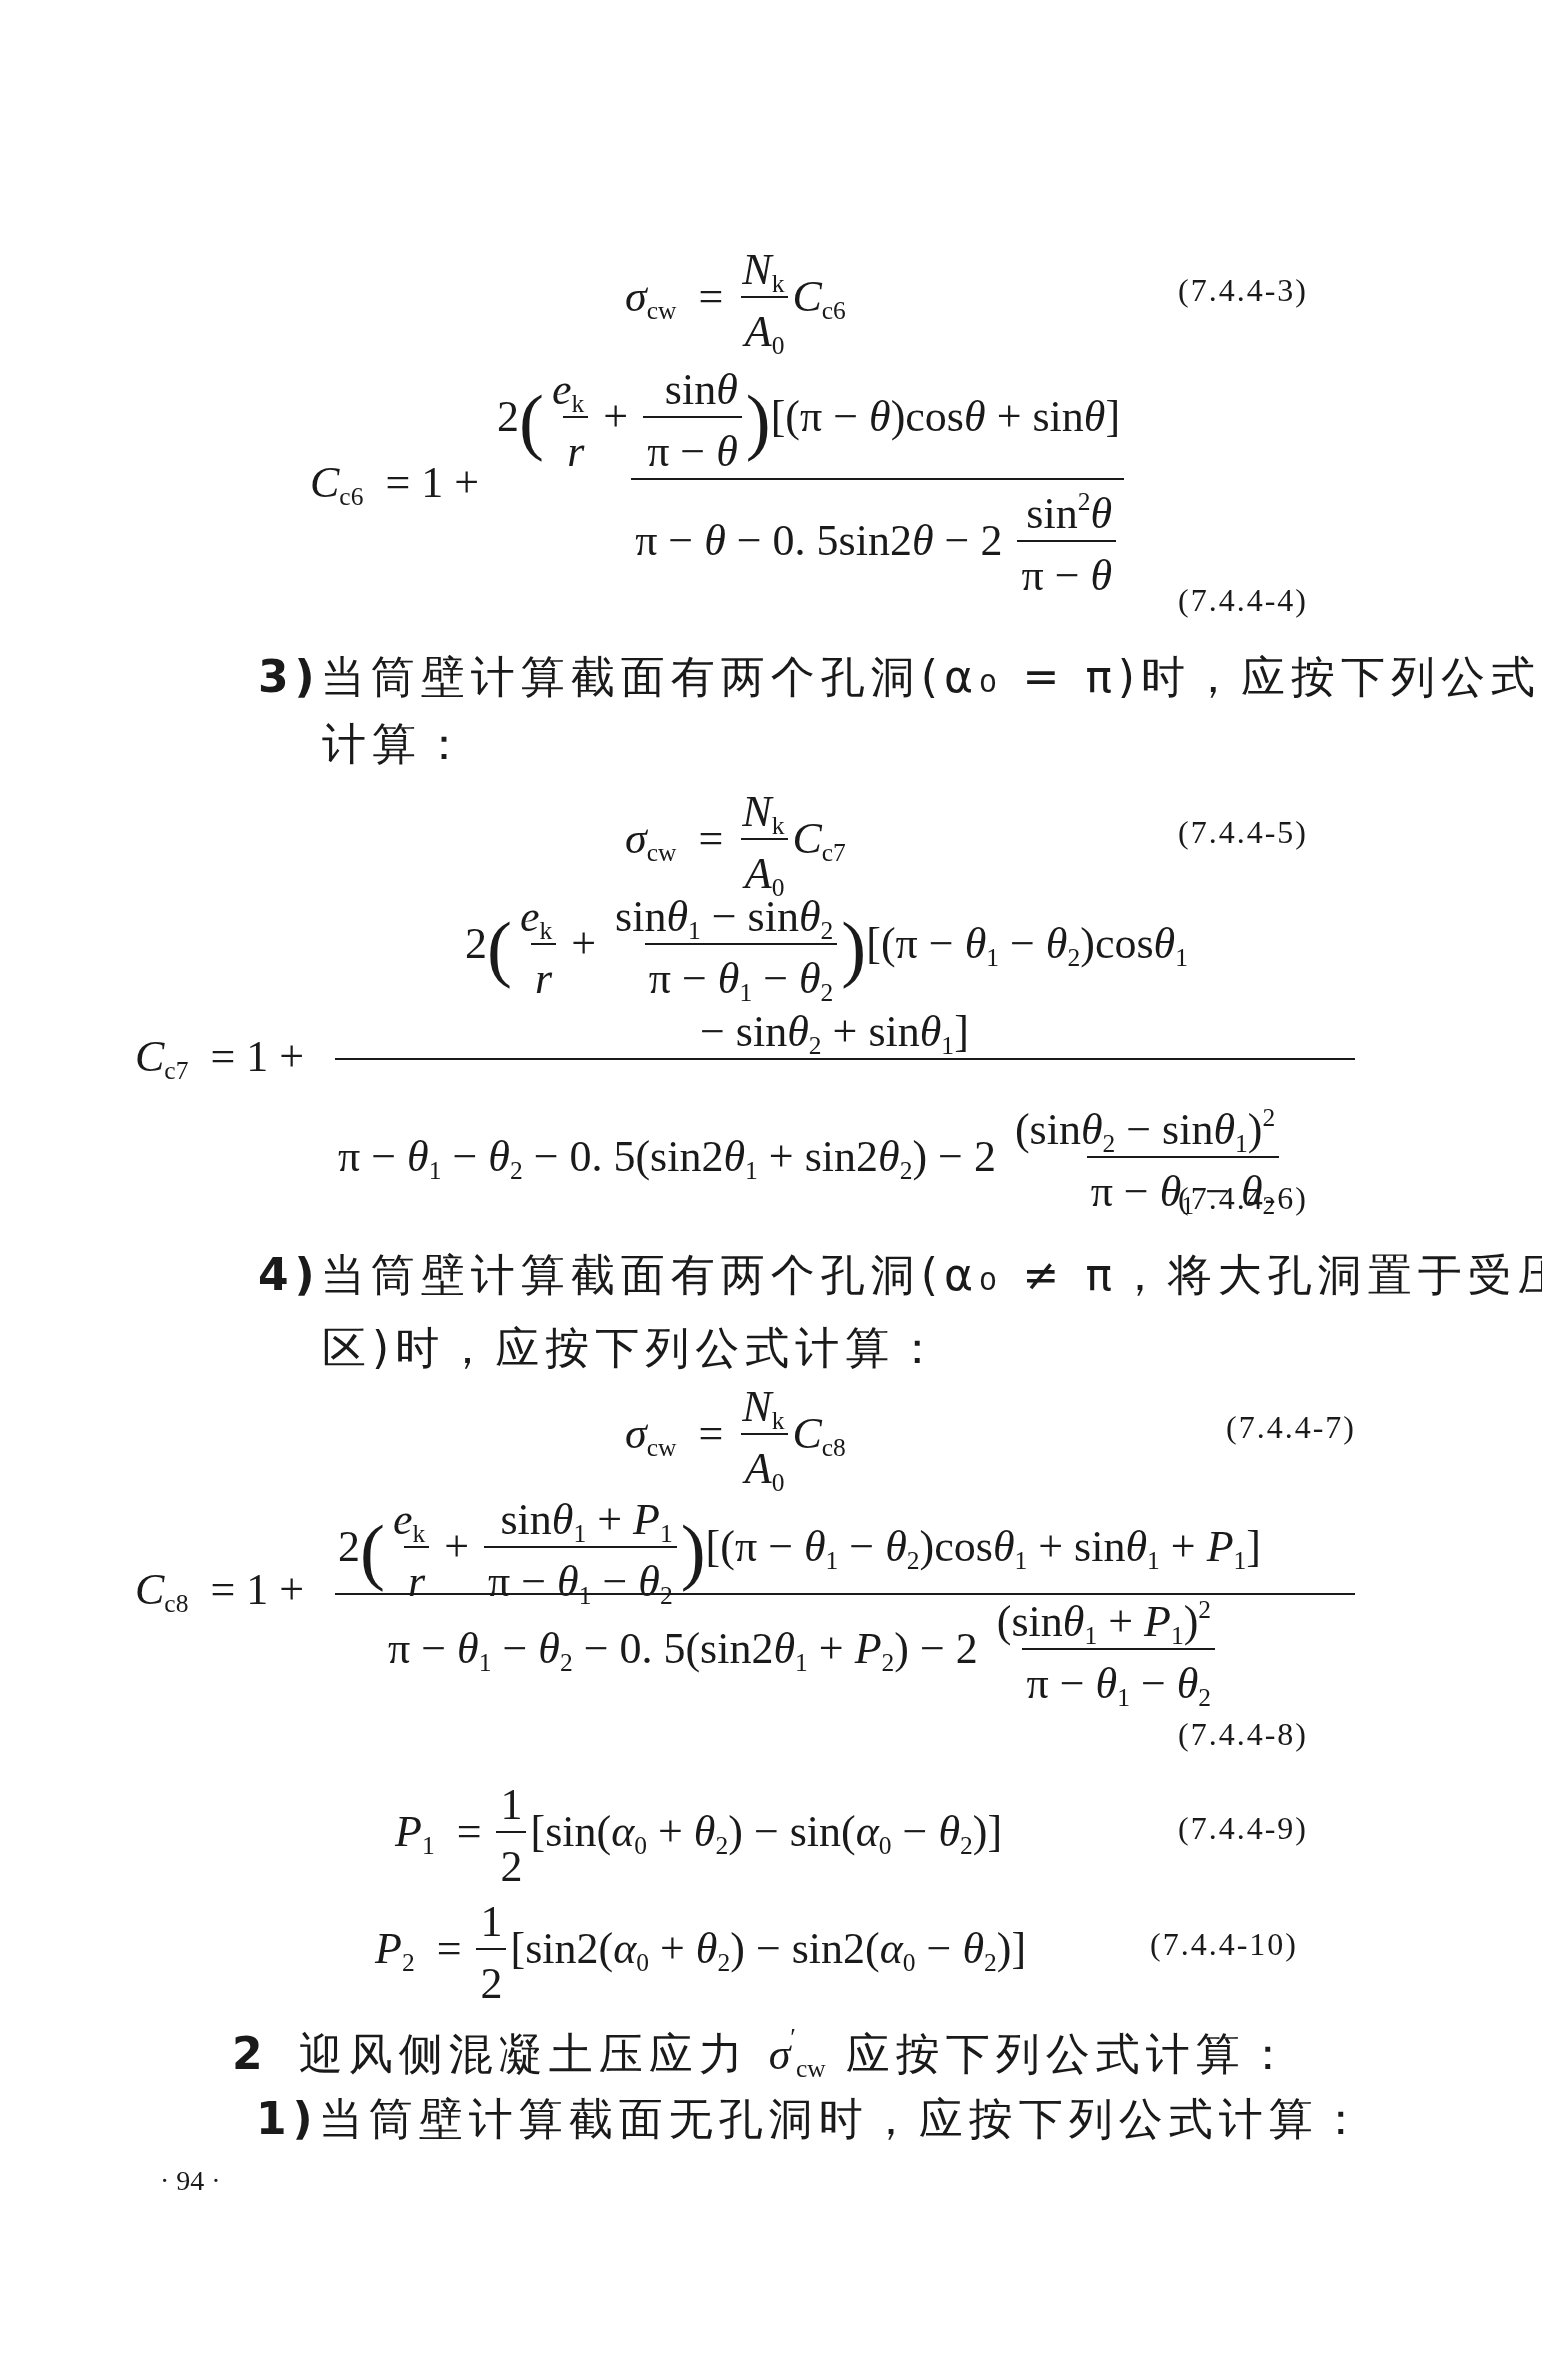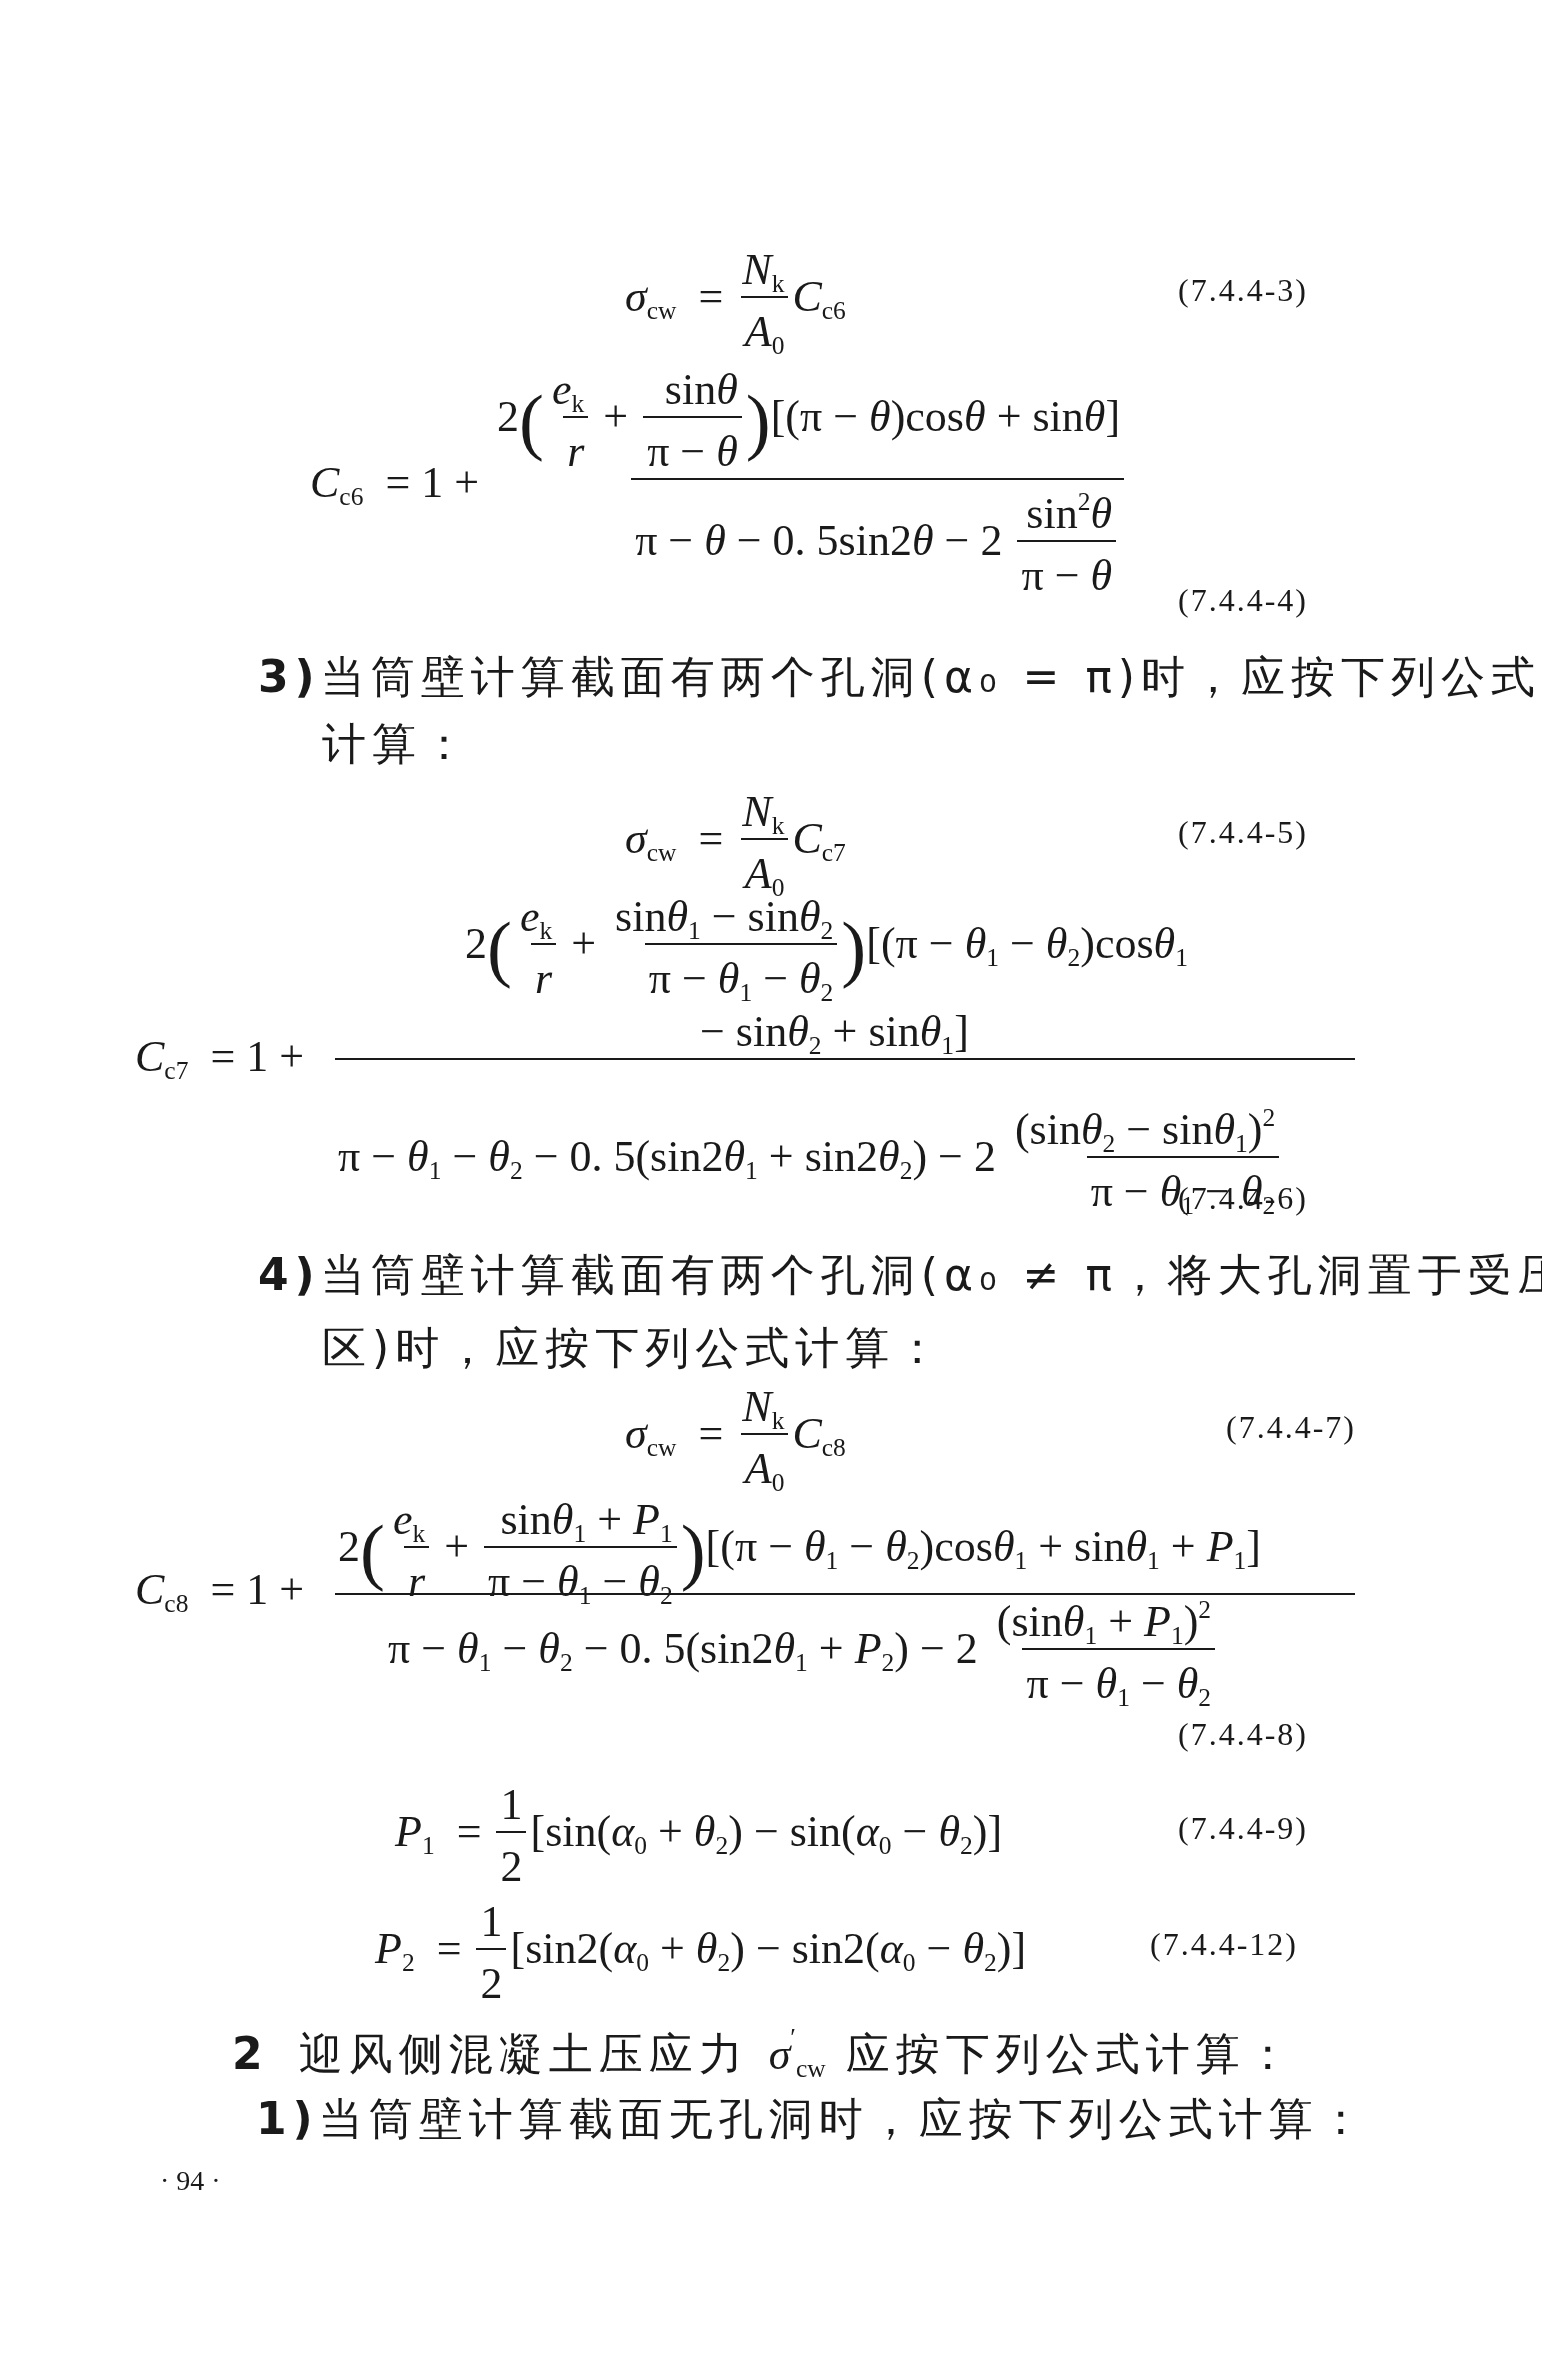--- a/index.html
+++ b/index.html
@@ -132,21 +132,21 @@
     </span>[sin(<span class="i">α</span><sub>0</sub> + <span class="i">θ</span><sub>2</sub>) − sin(<span class="i">α</span><sub>0</sub> − <span class="i">θ</span><sub>2</sub>)]
 </div>
 <div class="abs eqno" style="left:1178px; top:1810px;">(7.4.4-9)</div>
 
 <div class="abs m" style="left:375px; top:1900px;">
   <span class="i">P</span><sub>2</sub> &nbsp;= <span class="frac">
       <span class="num">1</span>
       <span class="den">2</span>
     </span>[sin2(<span class="i">α</span><sub>0</sub> + <span class="i">θ</span><sub>2</sub>) − sin2(<span class="i">α</span><sub>0</sub> − <span class="i">θ</span><sub>2</sub>)]
 </div>
-<div class="abs eqno" style="left:1150px; top:1926px;">(7.4.4-12)</div>
+<div class="abs eqno" style="left:1150px; top:1926px;">(7.4.4-10)</div>
 
 <div class="abs cn" style="left:232px; top:2025px;">
   <span class="bold" style="margin-right:30px;">2</span><span>迎风侧混凝土压应力</span> <span class="m" style="letter-spacing:0;"><span class="i">σ</span><sup style="vertical-align:0.9em;">′</sup><sub>cw</sub></span> <span>应按下列公式计算：</span>
 </div>
 
 <div class="abs cn" style="left:256px; top:2090px;">
   <span class="bold">1)</span><span>当筒壁计算截面无孔洞时，应按下列公式计算：</span>
 </div>
 
 <div class="abs pageno" style="left:160px; top:2165px;">· 94 ·</div>

